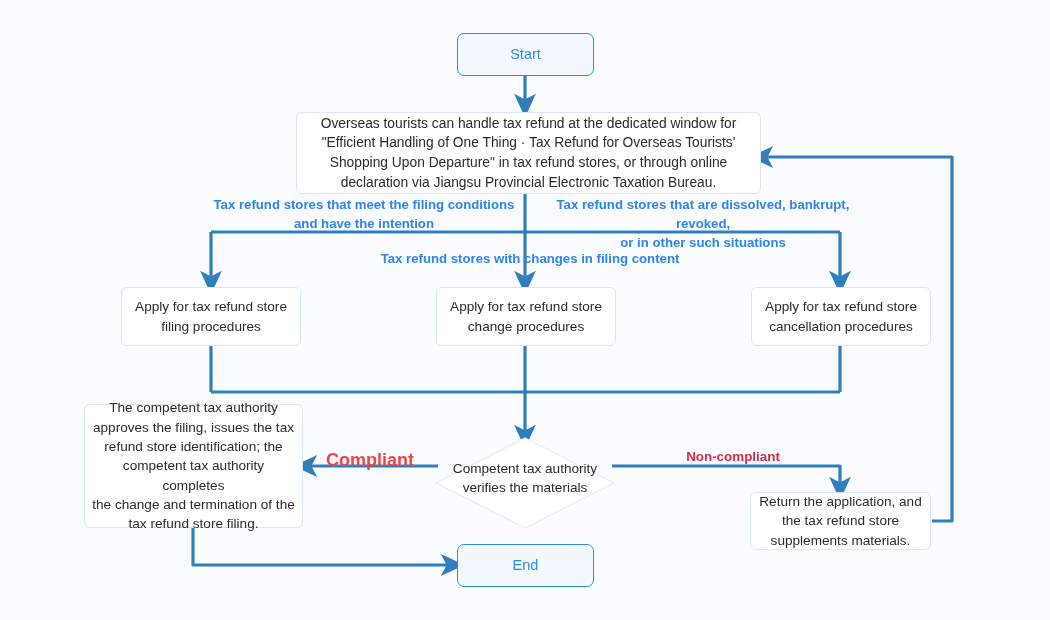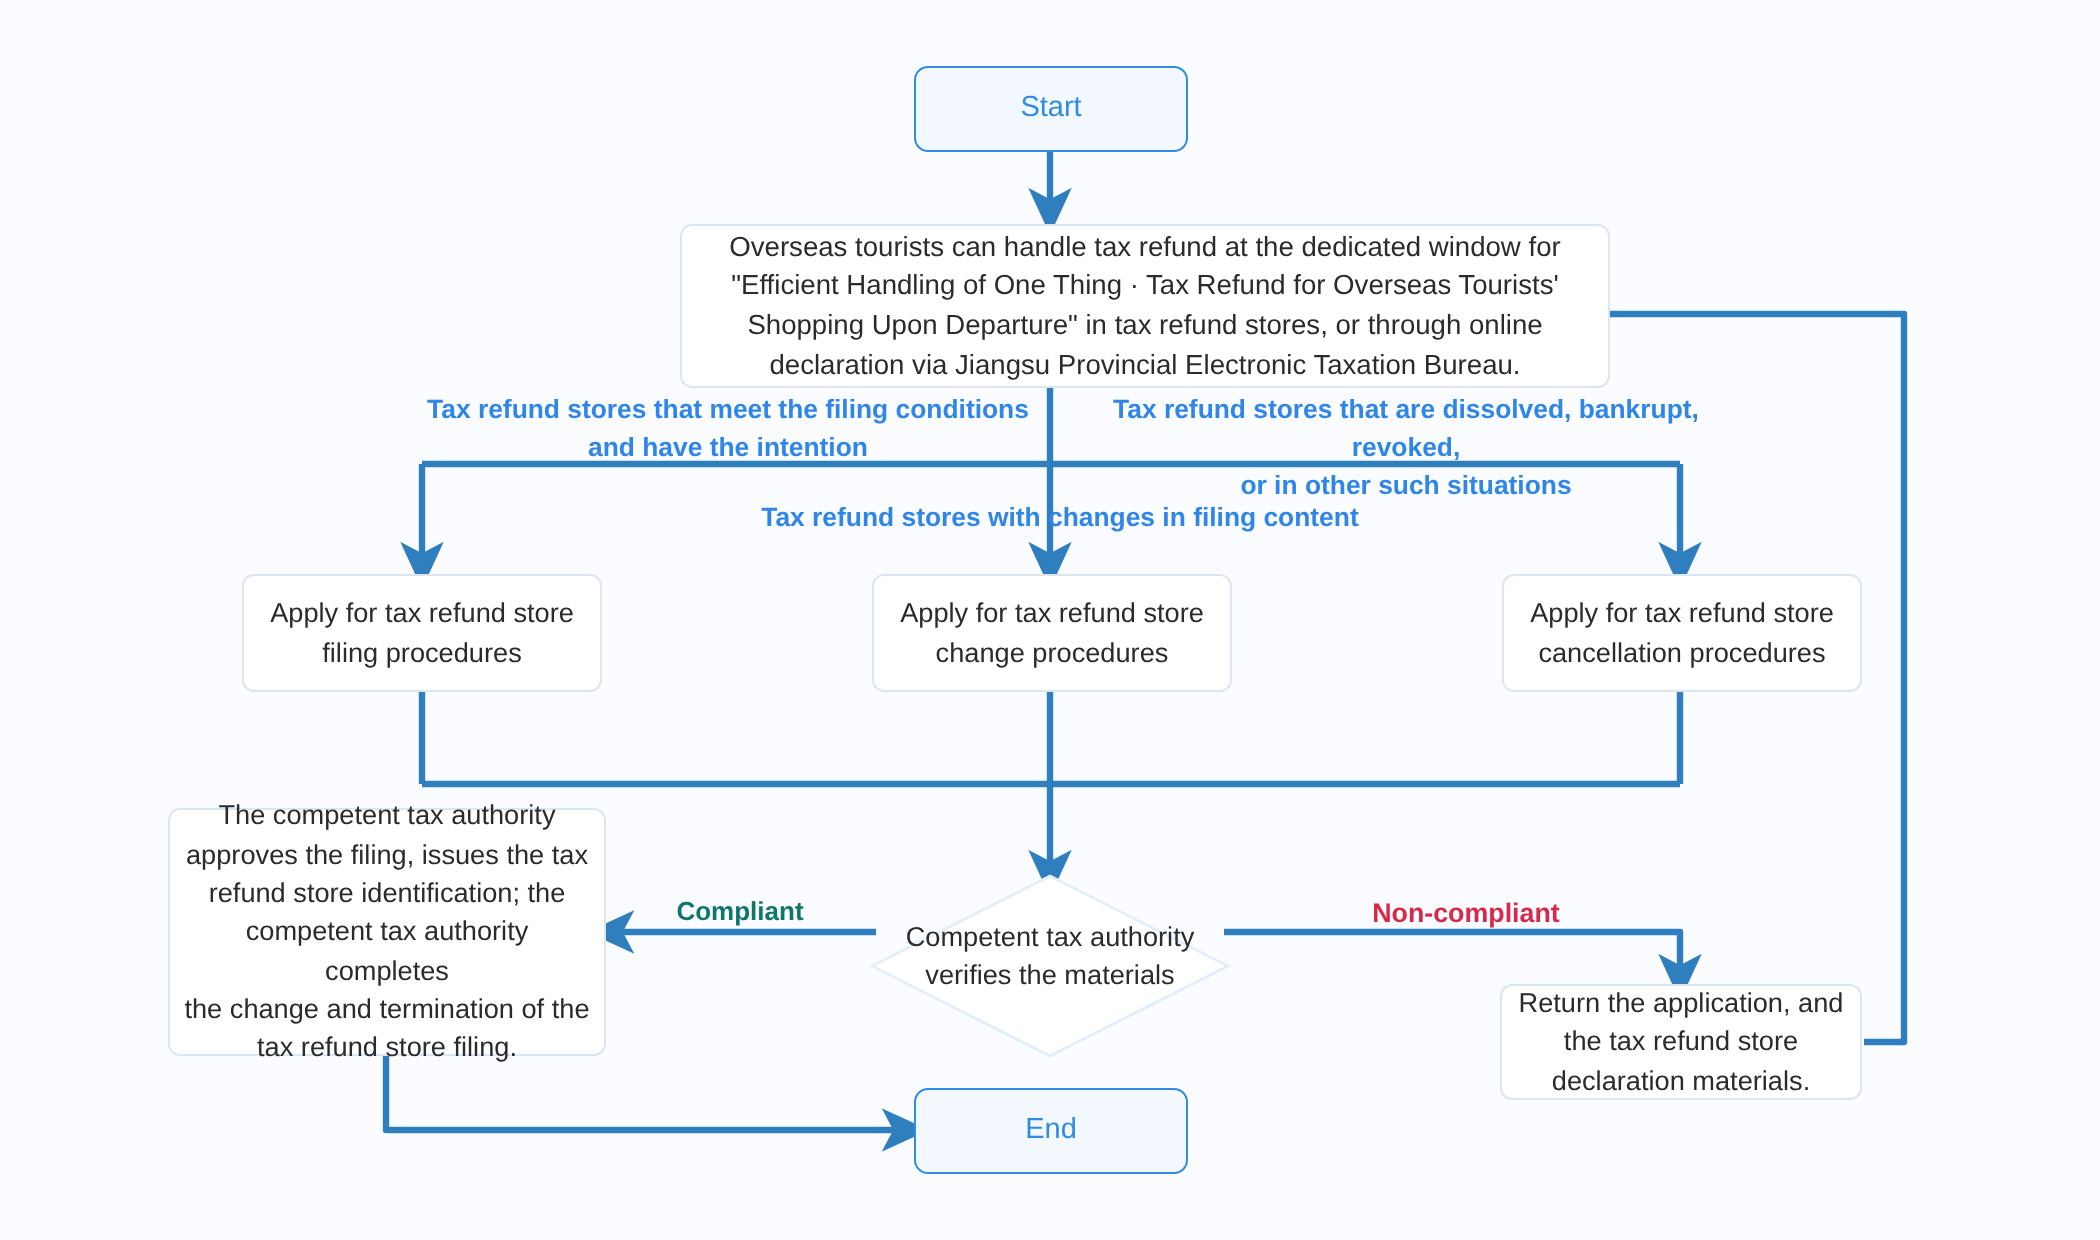--- a/index.html
+++ b/index.html
@@ -57,21 +57,21 @@
   }
 
   
   .proc {
     background: #ffffff;
     border: 1px solid #dce6f0;
     border-radius: 6px;
     font-size: 13.6px;
     padding: 4px 7px;
   }
-  .proc.big { font-size: 13.8px; margin-left: 44px; }
+  .proc.big { font-size: 13.8px; }
 
   
   .decision {
     background: transparent;
     z-index: 3;
   }
   .decision .dia {
     position: absolute;
     left: 0;
     top: 0;
@@ -87,21 +87,21 @@
   
   .elabel {
     position: absolute;
     text-align: center;
     font-weight: bold;
     line-height: 1.45;
     z-index: 4;
     white-space: pre-line;
   }
   .elabel.blue  { color: #2f86e8; font-size: 13.2px; }
-  .elabel.green { color: #0f766e; font-size: 13px; }
+  .elabel.green { color: #ef4444; font-size: 18px; }
   .elabel.red   { color: #d7294a; font-size: 13.4px; }
 </style>
 </head>
 <body>
 
 <div id="canvas">
 
   <svg id="edges" viewBox="0 0 1050 620" width="1050" height="620">
     <defs>
       <marker id="arw" markerWidth="9" markerHeight="9" refX="4.2" refY="4" orient="auto" markerUnits="strokeWidth">
@@ -174,21 +174,21 @@
 approves the filing, issues the tax
 refund store identification; the
 competent tax authority completes
 the change and termination of the
 tax refund store filing.</span>
   </div>
 
   <div class="node proc" style="left:750px; top:492px; width:181px; height:58px;">
     <span class="txt">Return the application, and
 the tax refund store
-declaration materials.</span>
+supplements materials.</span>
   </div>
 
   <div class="node term" style="left:457px; top:544px; width:137px; height:43px;">
     <span class="txt">End</span>
   </div>
 
   <div class="elabel blue" style="left:205px; top:195px; width:318px;">Tax refund stores that meet the filing conditions
 and have the intention</div>
 
   <div class="elabel blue" style="left:528px; top:195px; width:350px;">Tax refund stores that are dissolved, bankrupt, revoked,

